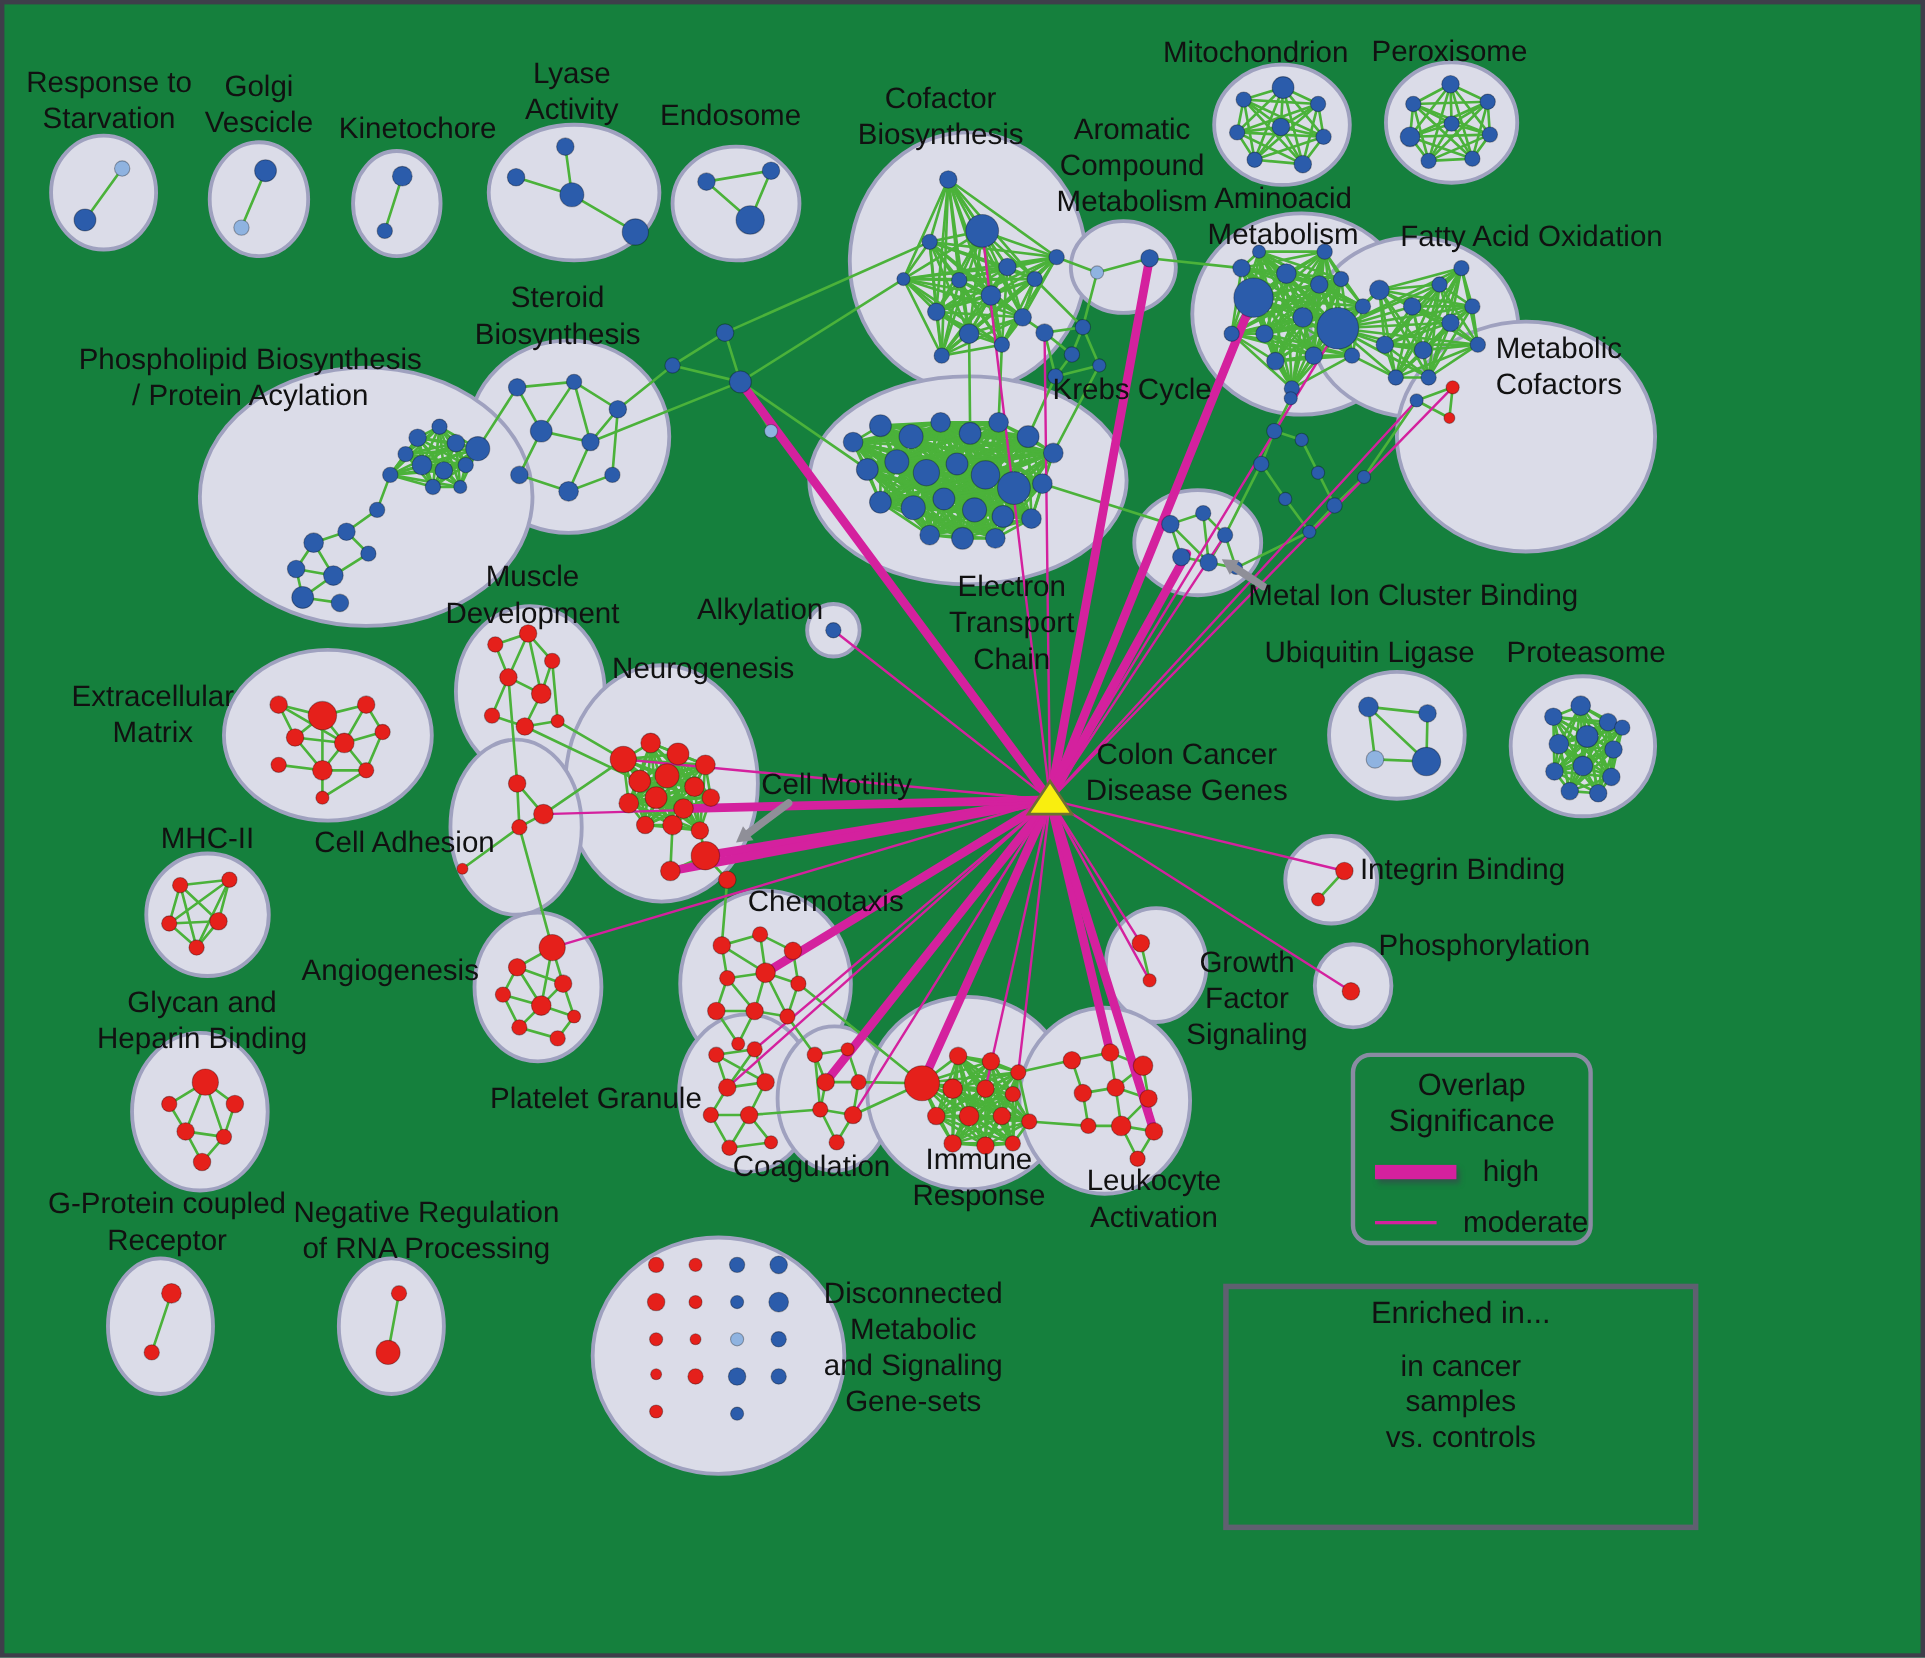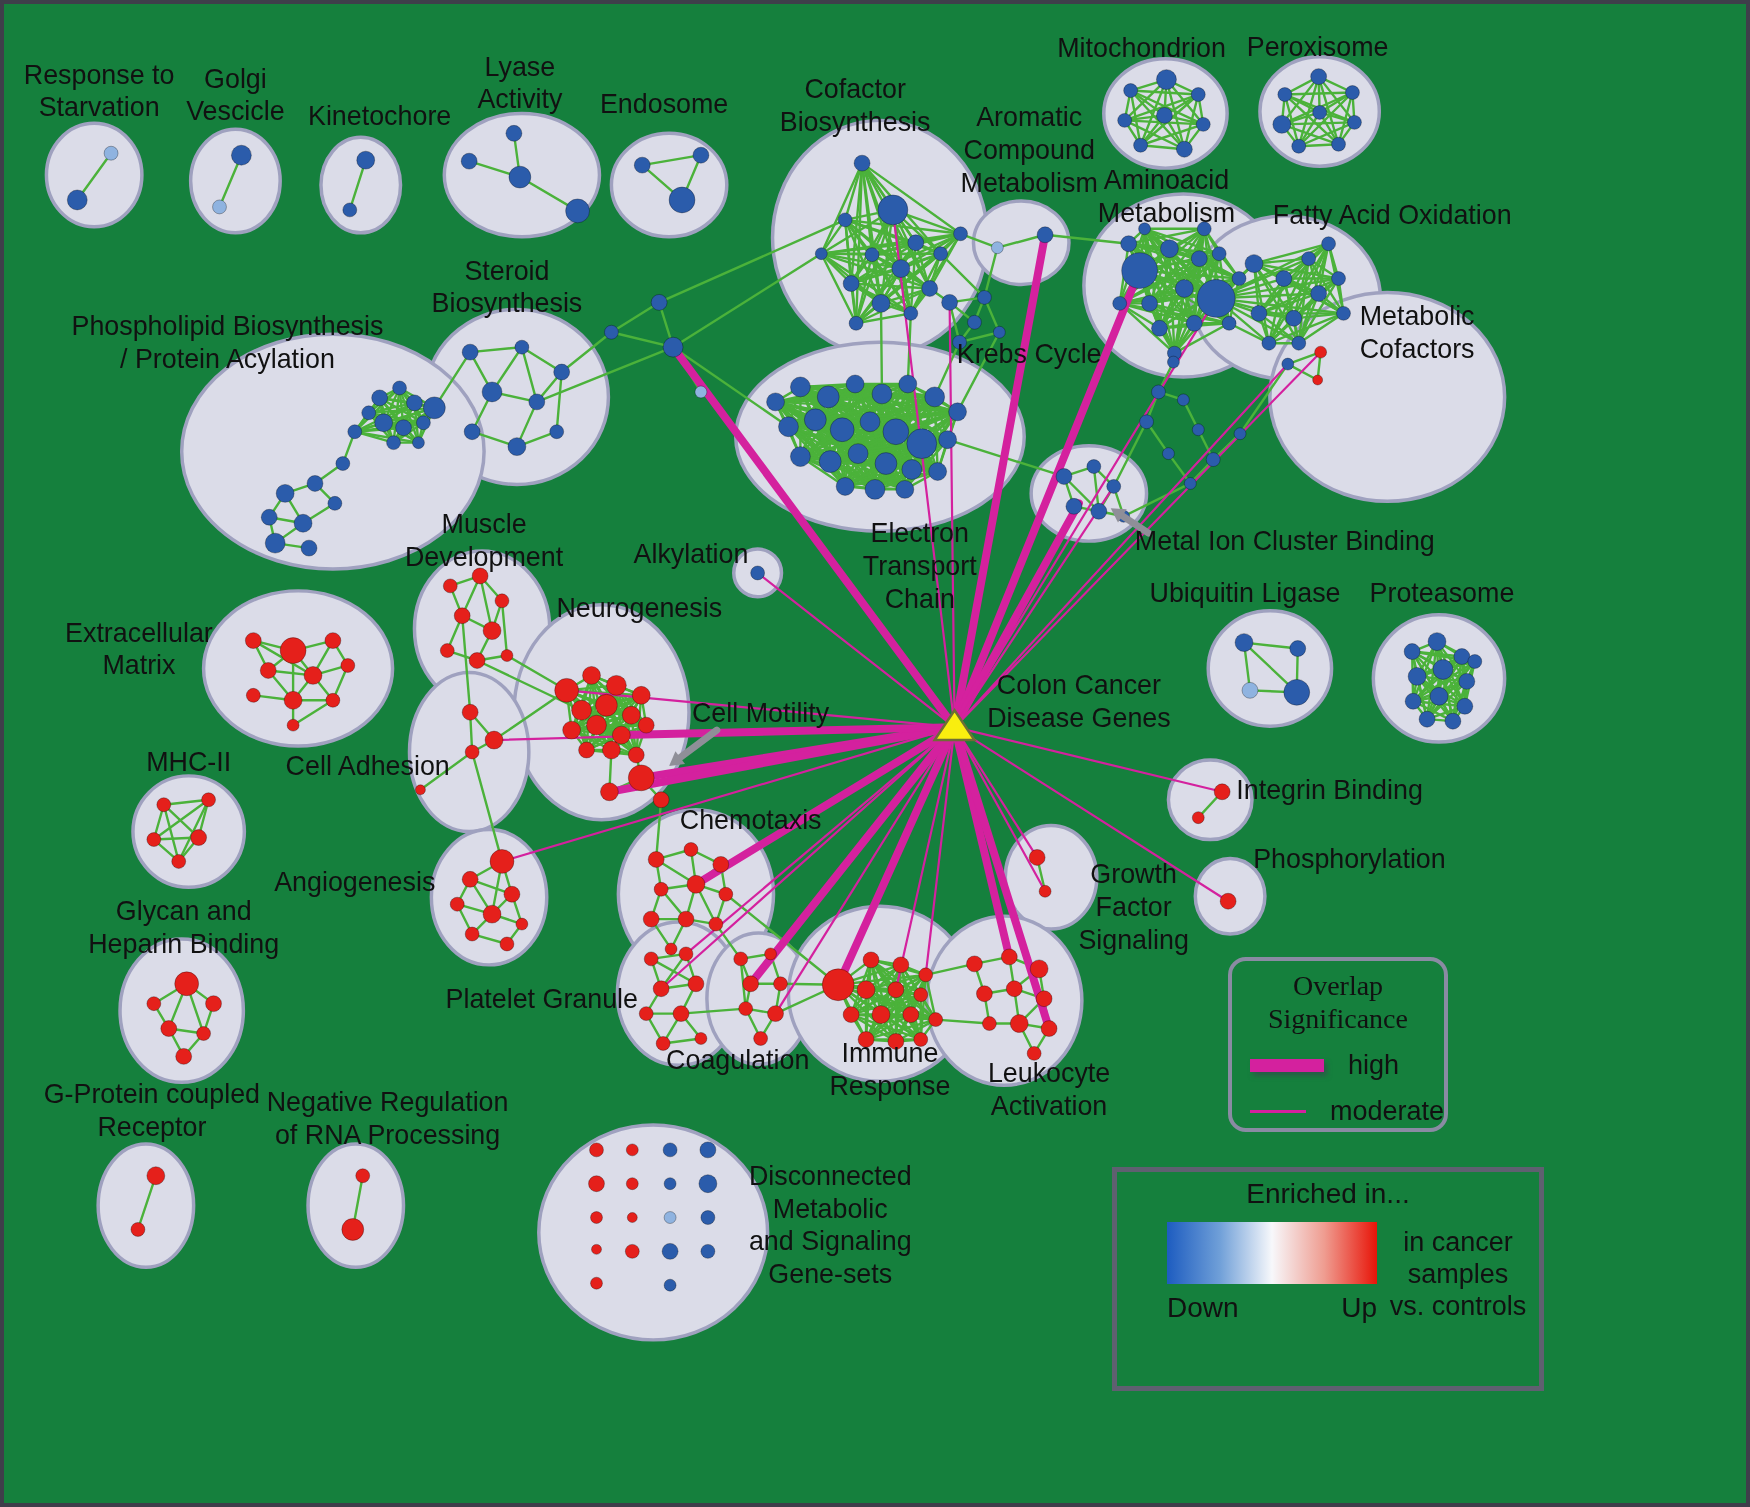--- a/index.html
+++ b/index.html
@@ -11,21 +11,21 @@
     overflow:hidden;
     font-family:"Liberation Sans","DejaVu Sans",sans-serif;
   }
   #network-svg{position:absolute;left:0;top:0;width:100%;height:100%;}
   #network-svg text{font-family:"Liberation Sans","DejaVu Sans",sans-serif;}
   .legend{position:absolute;box-sizing:border-box;color:#111;}
   .legend-overlap{
     left:1224px;top:953px;width:220px;height:175px;
     border:4px solid #8a8ba3;border-radius:18px;padding-top:8px;
   }
-  .lg-title{font-size:28px;text-align:center;line-height:33px;font-family:Liberation Serif, serif;}
+  .lg-title{font-size:28px;text-align:center;line-height:33px;}
   .lg-row{display:flex;align-items:center;margin:15px 0 0 18px;gap:24px;}
   .line-high{width:74px;height:13px;box-shadow:3px 4px 5px rgba(60,60,80,0.55);}
   .line-moderate{width:74px;height:3px;}
   .lg-label{font-size:27px;}
   .legend-enrich{
     left:1108px;top:1163px;width:432px;height:224px;
     border:5px solid #5f6070;padding-top:6px;
   }
   .lg-title2{font-size:28px;text-align:center;}
   .lg-body{display:flex;margin-top:12px;}
@@ -1630,27 +1630,20 @@
     </div>
     <div class="lg-row">
       <span class="line-moderate" style="background: rgb(212, 33, 158);"></span>
       <span class="lg-label">moderate</span>
     </div>
   </div>
 
   <div class="legend legend-enrich">
     <div class="lg-title2">Enriched in...</div>
     <div class="lg-body">
-      <div class="lg-grad-col">
-        <div class="grad-bar" style="background: linear-gradient(to right, rgb(29, 92, 192), rgb(111, 159, 216), rgb(247, 248, 251), rgb(239, 156, 144), rgb(232, 20, 8));"></div>
-        <div class="grad-labels">
-          <span>Down</span>
-          <span>Up</span>
-        </div>
-      </div>
       <div class="lg-note">
         <div>in cancer</div>
         <div>samples</div>
         <div>vs. controls</div>
       </div>
     </div>
   </div>
 </div>
 
 </body></html>

